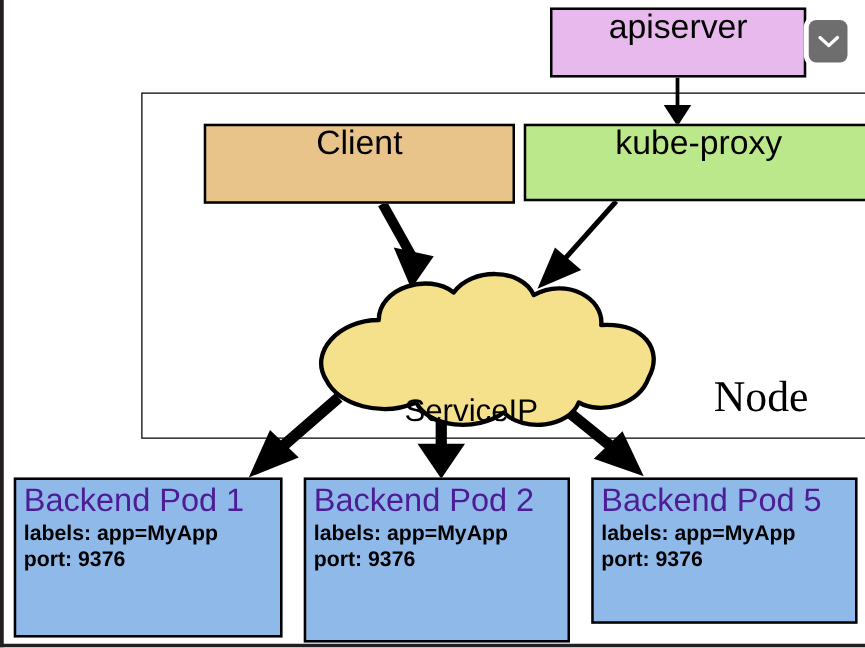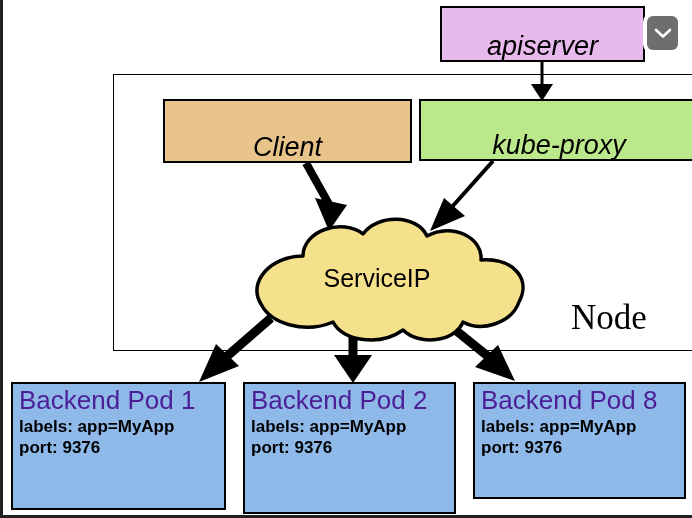--- a/index.html
+++ b/index.html
@@ -27,24 +27,23 @@
     height: 518px;
   }
   svg.canvas { z-index: 1; }
 
   
   .node-box {
     position: absolute;
     box-sizing: border-box;
     border: 2px solid #000000;
     display: flex;
-    align-items: flex-end;
+    align-items: flex-start;
     justify-content: center;
     z-index: 3;
-    font-style: italic;
   }
   .node-box .box-label {
     color: #000000;
     line-height: 1;
     white-space: nowrap;
   }
 
   
   #apiserver-box {
     left: 437px; top: 6px;
@@ -99,21 +98,21 @@
     z-index: 3;
   }
   #cloud-wrap svg { display: block; }
   #cloud-text {
     position: absolute;
     left: 0; top: 0;
     width: 300px; height: 133px;
     display: flex;
     flex-direction: column;
     align-items: center;
-    justify-content: center;
+    justify-content: flex-end;
     pointer-events: none;
   }
   #cloud-text .cloud-line {
     font-size: 25px;
     color: #000000;
     line-height: 1.25;
     white-space: nowrap;
   }
   #cloud-text .cloud-line.l1 { margin-left: -8px; }
   #cloud-text .cloud-line.l2 { margin-left: -28px; }
@@ -238,21 +237,21 @@
     <div class="pod-line">port: 9376</div>
   </div>
 
   <div class="pod-box" id="pod-2">
     <div class="pod-title">Backend Pod 2</div>
     <div class="pod-line">labels: app=MyApp</div>
     <div class="pod-line">port: 9376</div>
   </div>
 
   <div class="pod-box" id="pod-3">
-    <div class="pod-title">Backend Pod 8</div>
+    <div class="pod-title">Backend Pod 5</div>
     <div class="pod-line">labels: app=MyApp</div>
     <div class="pod-line">port: 9376</div>
   </div>
 
   <div id="dropdown-button">
     <svg width="18" height="12" viewBox="0 0 18 12" xmlns="http://www.w3.org/2000/svg">
       <path d="M2,3 L9,9.5 L16,3" fill="none" stroke="#ffffff" stroke-width="2.6" stroke-linecap="round" stroke-linejoin="round"></path>
     </svg>
   </div>
 

